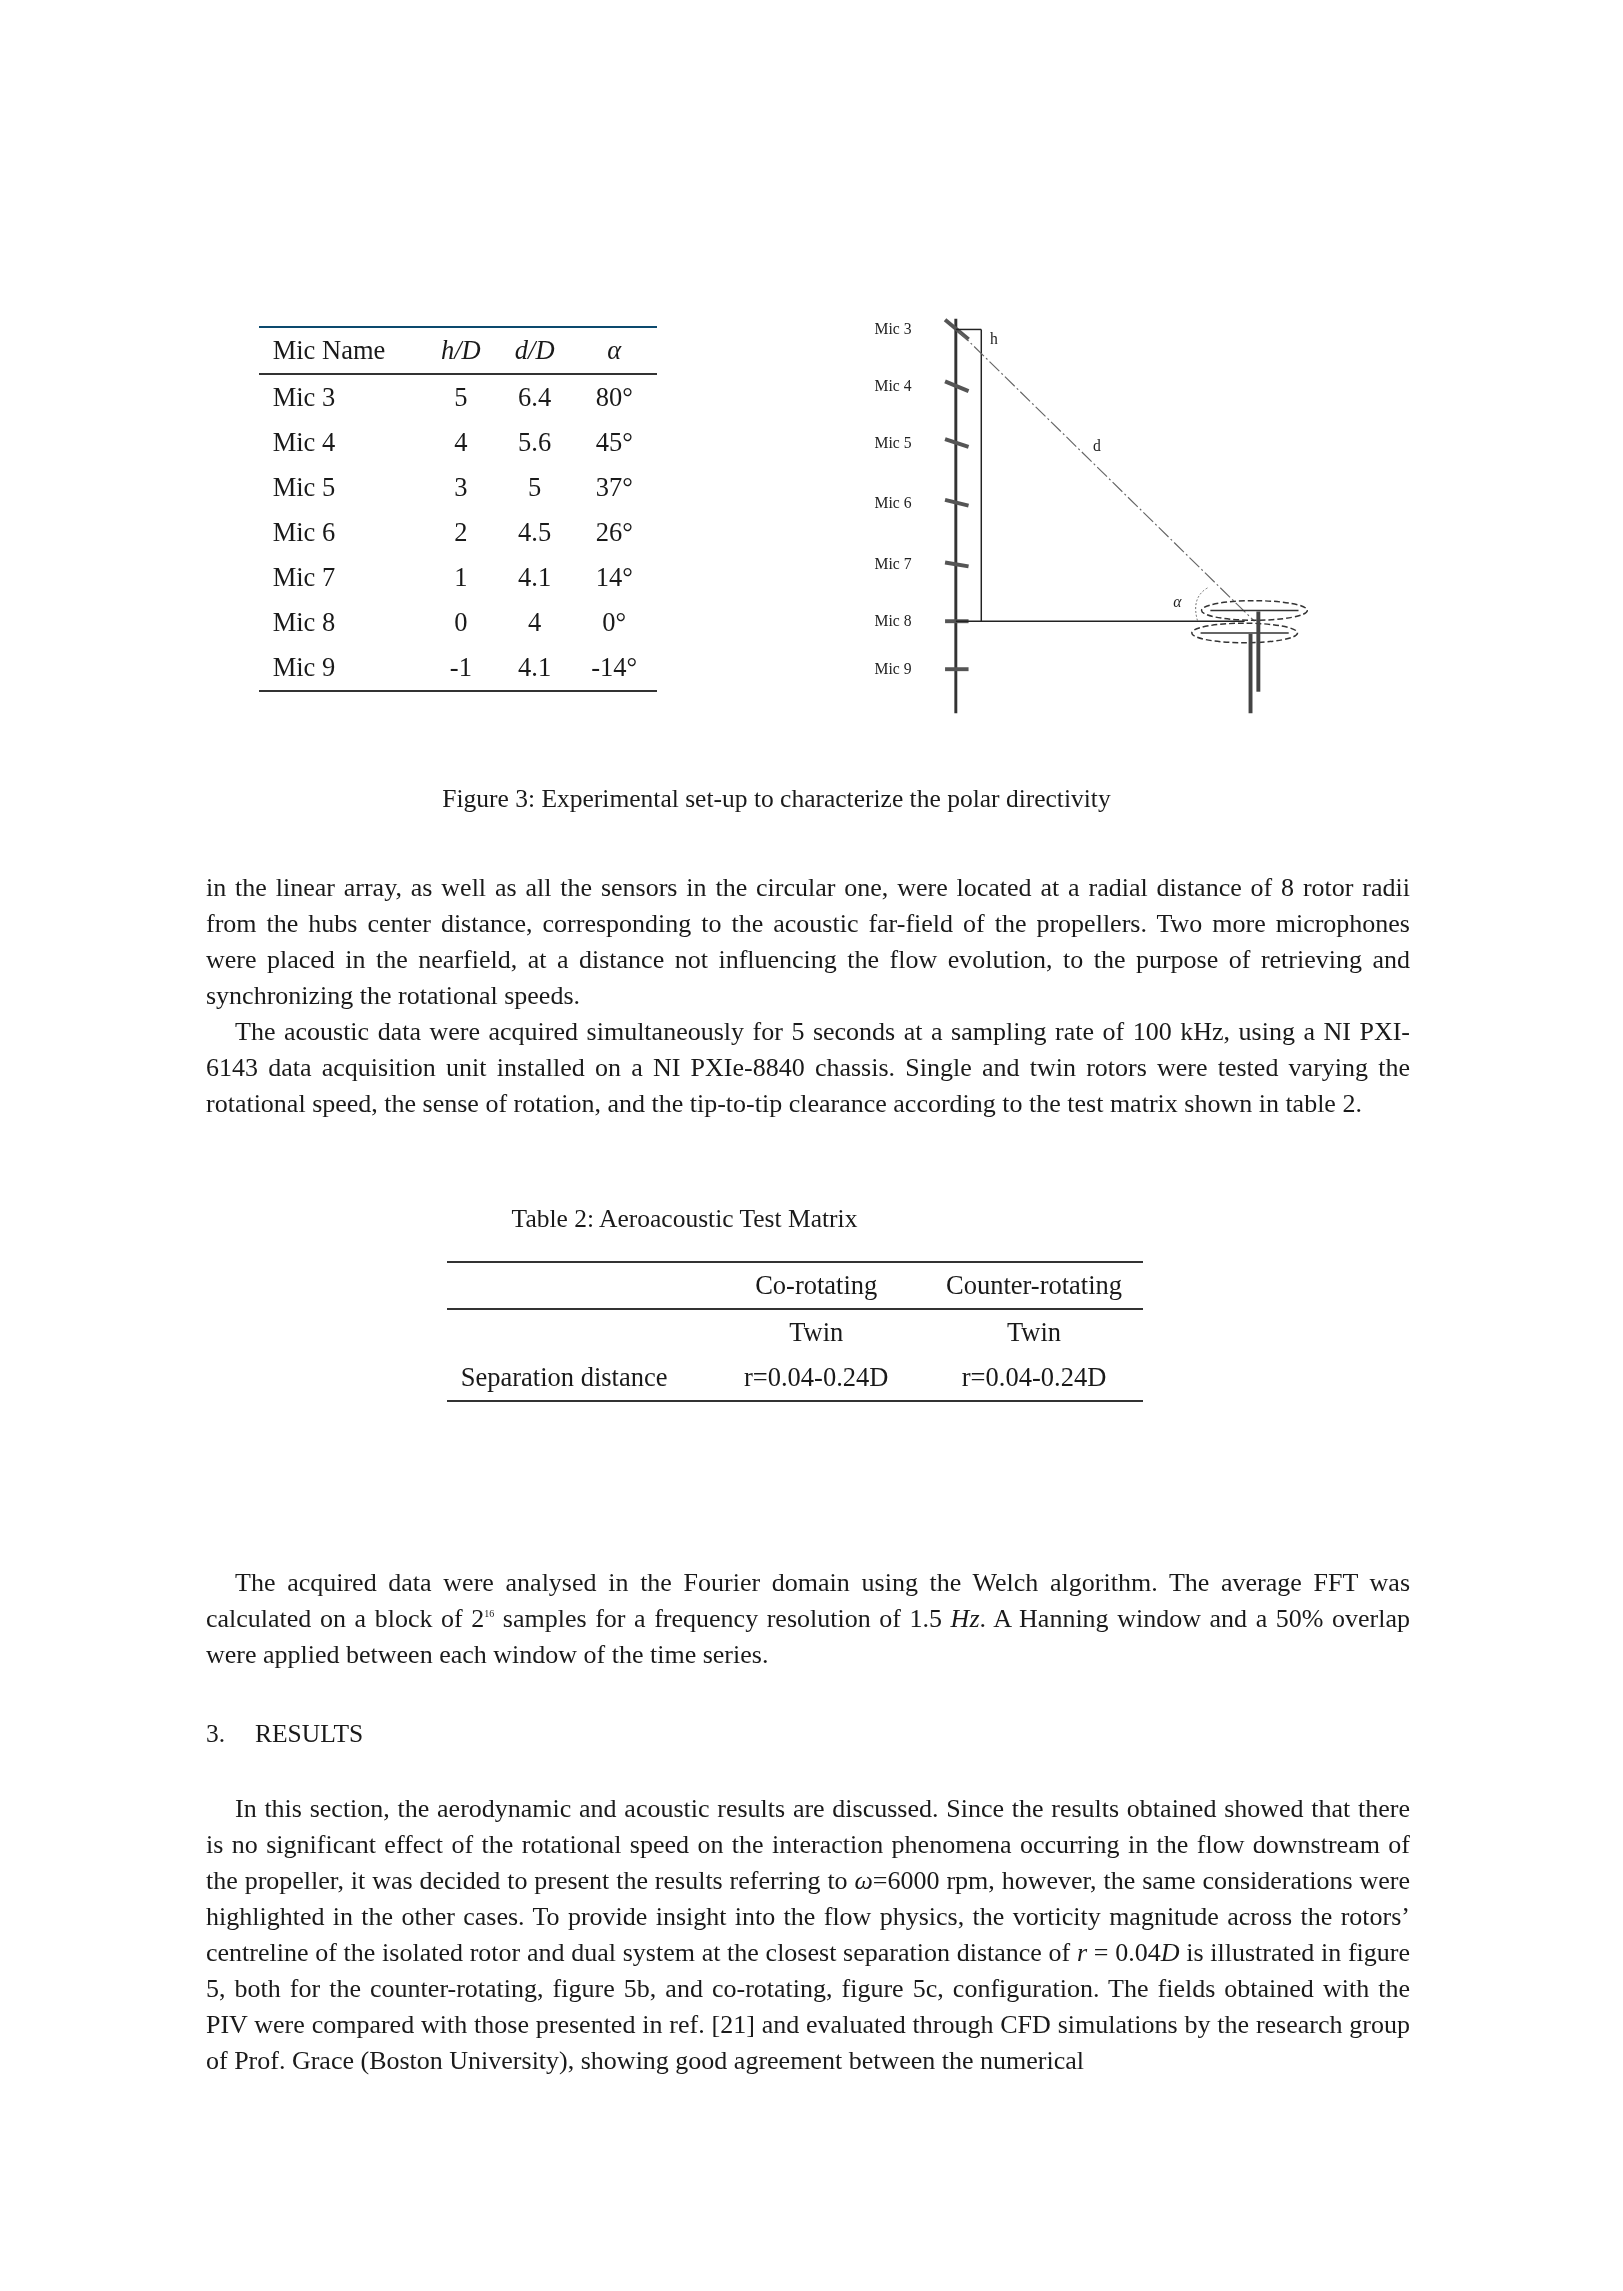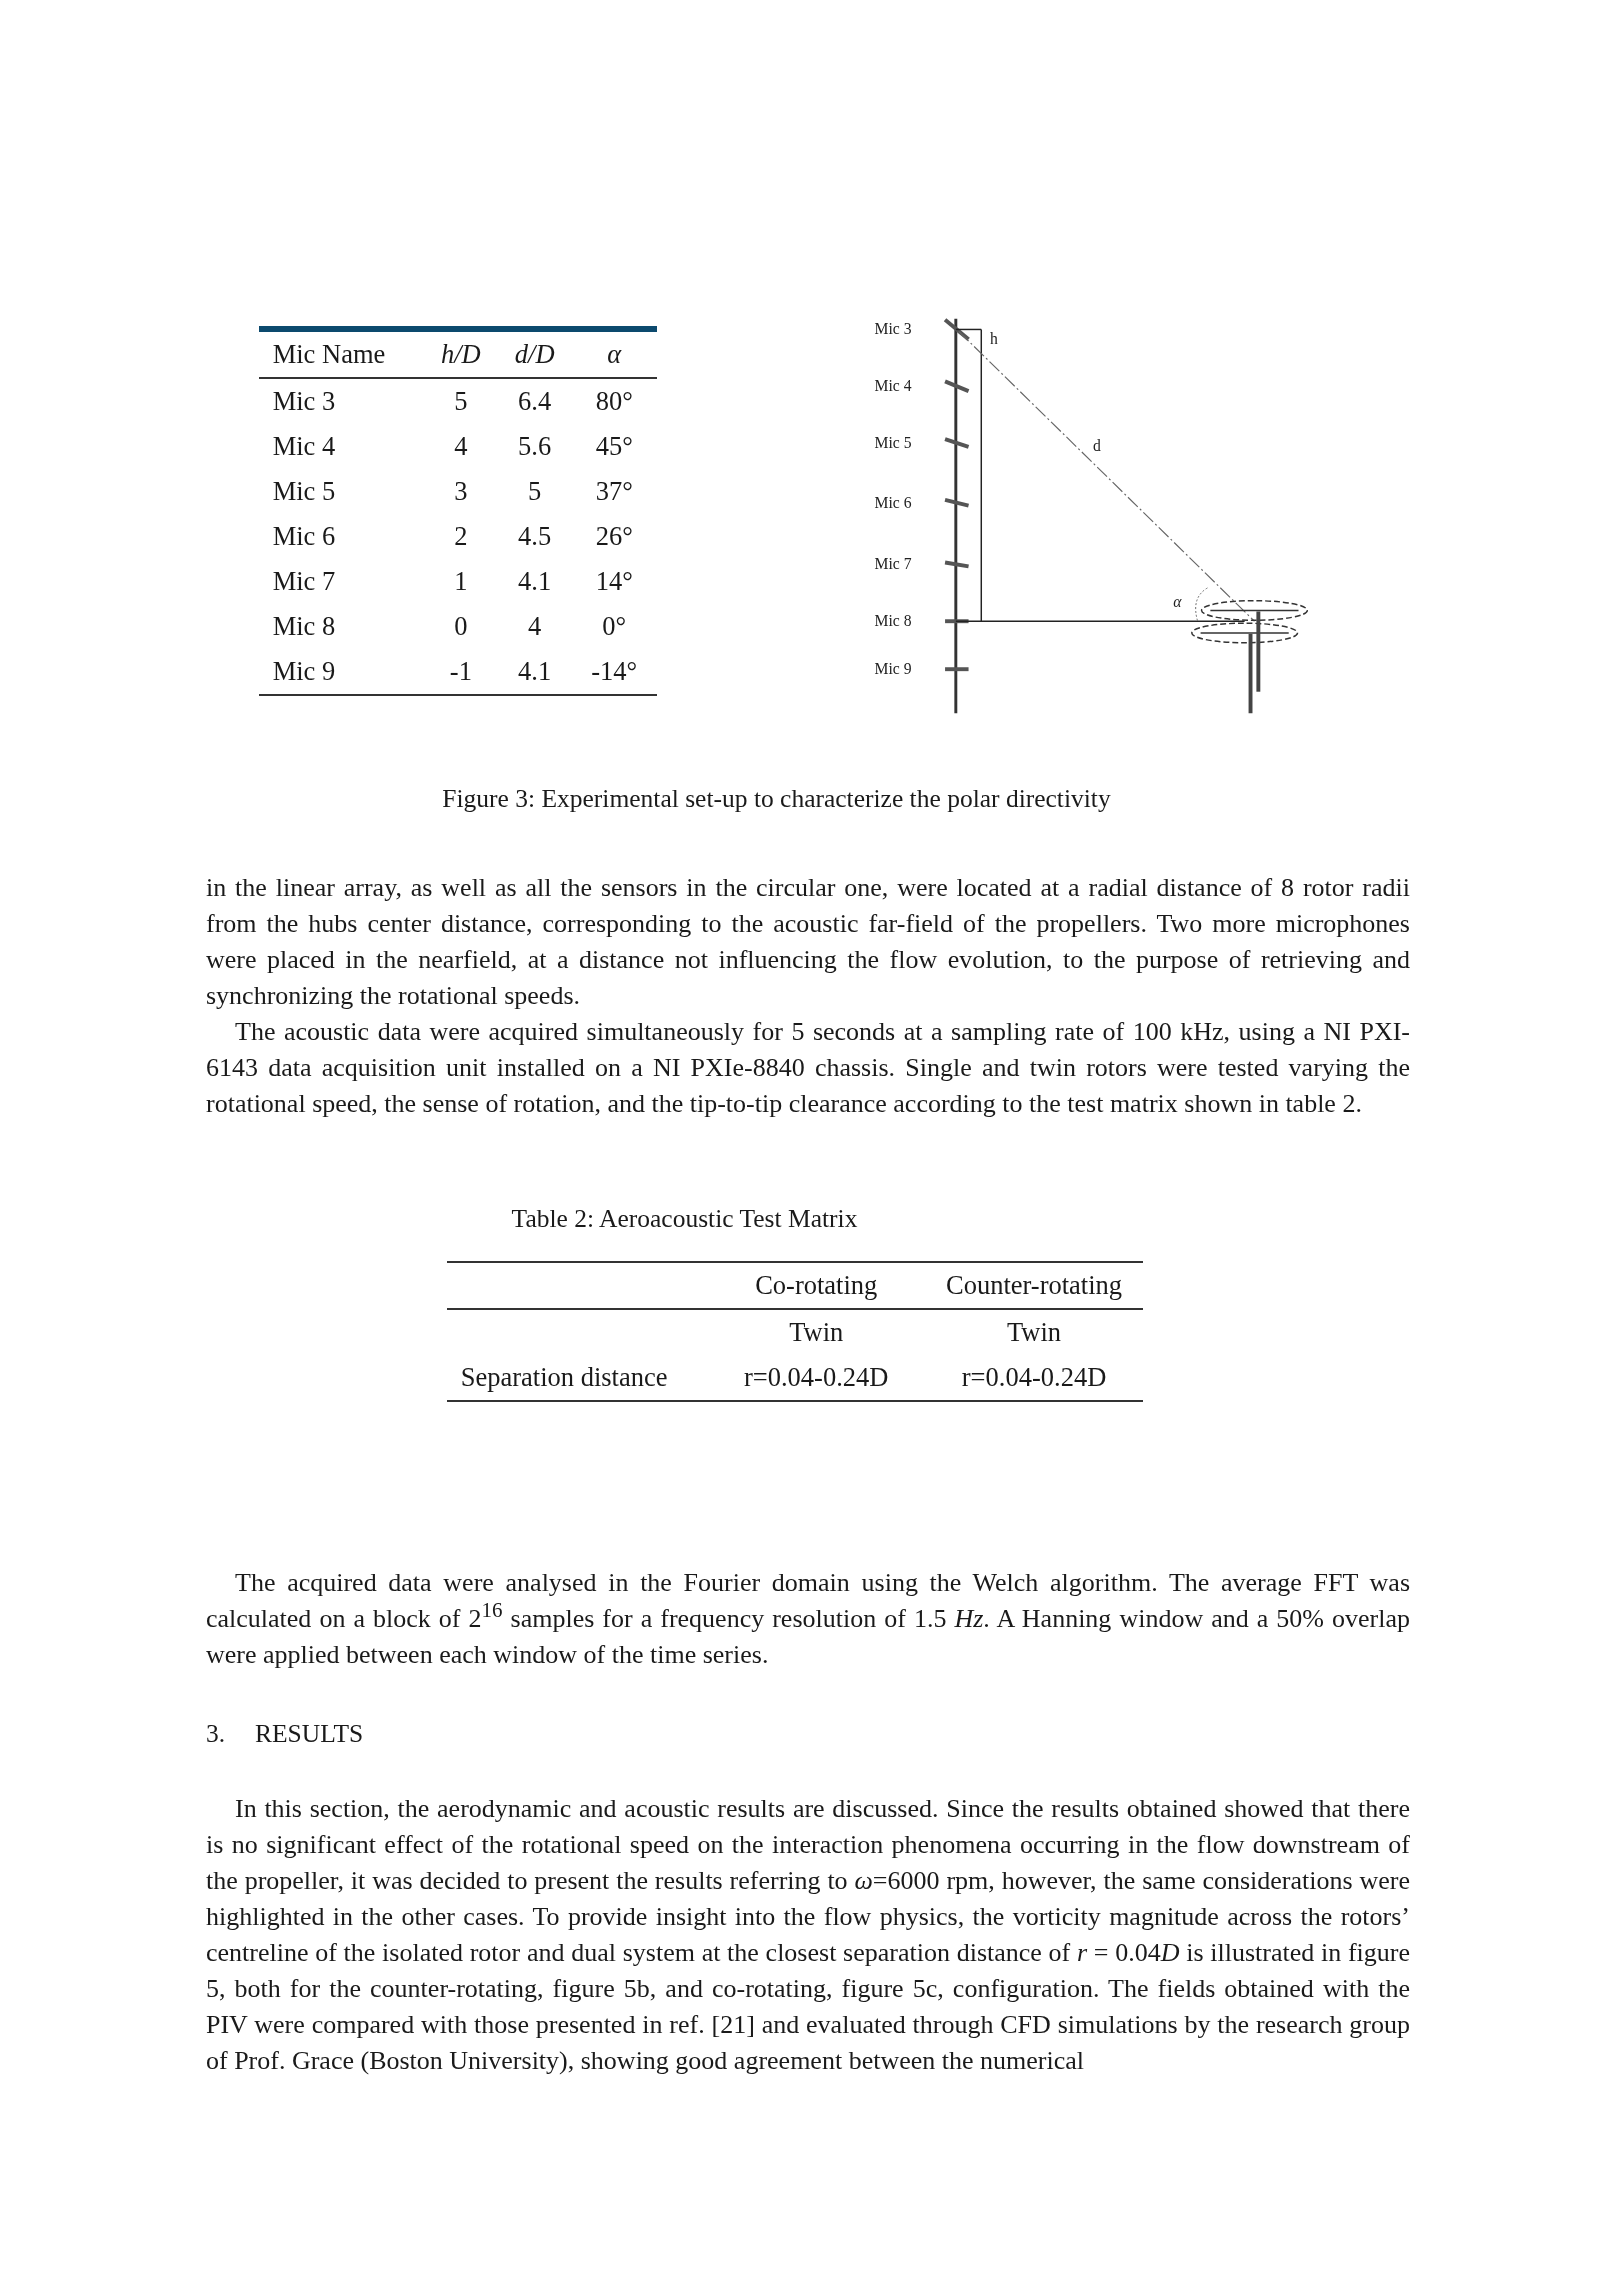--- a/index.html
+++ b/index.html
@@ -4,21 +4,21 @@
 <style>
   html, body { margin: 0; padding: 0; background: #ffffff; }
   body {
     width: 1623px; height: 2292px; position: relative; overflow: hidden;
     font-family: "Liberation Serif", "DejaVu Serif", serif; color: #1a1a1a;
   }
   .abs { position: absolute; }
   
   #mic-table { left: 259px; top: 326px; width: 398px; border-collapse: collapse; font-size: 26.5px; }
   #mic-table th, #mic-table td { padding: 0; height: 45px; font-weight: normal; }
-  #mic-table thead tr { border-top: 6px solid #0c4a6e; border-bottom: 2px solid #333; }
+  #mic-table thead tr { border-top: 2px solid #0c4a6e; border-bottom: 2px solid #333; }
   #mic-table tbody tr:last-child { border-bottom: 2px solid #333; }
   #mic-table .c-name { text-align: left; padding-left: 13.7px; width: 157px; }
   #mic-table .c-num { text-align: center; width: 76px; }
   #mic-table th.c-num, #mic-table th.c-alpha { font-style: italic; }
   #mic-table .c-alpha { text-align: center; width: 88px; }
 
   
   #setup-diagram { left: 853px; top: 304px; width: 470px; height: 421px; }
   .mic-label { font-size: 16px; fill: #222; font-family: "Liberation Serif", serif; }
 
@@ -32,21 +32,21 @@
   #table2-caption { left: 0; width: 1369px; top: 1204px; }
   #test-matrix { left: 447px; top: 1261px; width: 696px; border-collapse: collapse; font-size: 26.5px; }
   #test-matrix th, #test-matrix td { font-weight: normal; padding: 0; height: 45px; }
   #test-matrix thead tr { border-top: 2px solid #333; border-bottom: 2px solid #333; }
   #test-matrix tbody tr:last-child { border-bottom: 2px solid #333; }
   #test-matrix .c-row { text-align: left; padding-left: 13.7px; width: 250px; }
   #test-matrix .c-val { text-align: center; width: 221px; }
 
   #section-heading { left: 206px; top: 1719px; font-size: 25.5px; font-weight: normal; }
   #section-heading .num { display: inline-block; width: 49px; }
-  sup { font-size: 21px; vertical-align: super; line-height: 0; }
+  sup { font-size: 10px; vertical-align: super; line-height: 0; }
   i { font-style: italic; }
 </style>
 </head>
 <body>
 
 <table id="mic-table" class="abs">
   <thead>
     <tr>
       <th class="c-name">Mic Name</th>
       <th class="c-num">h/D</th>

